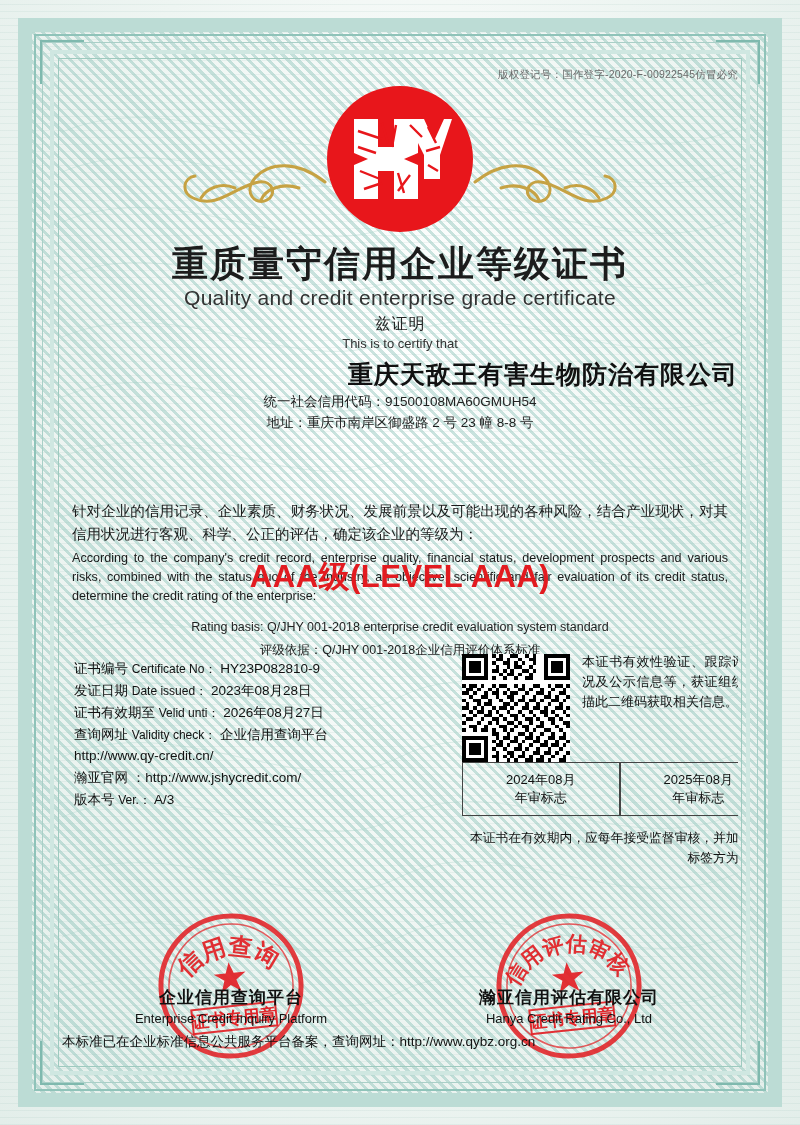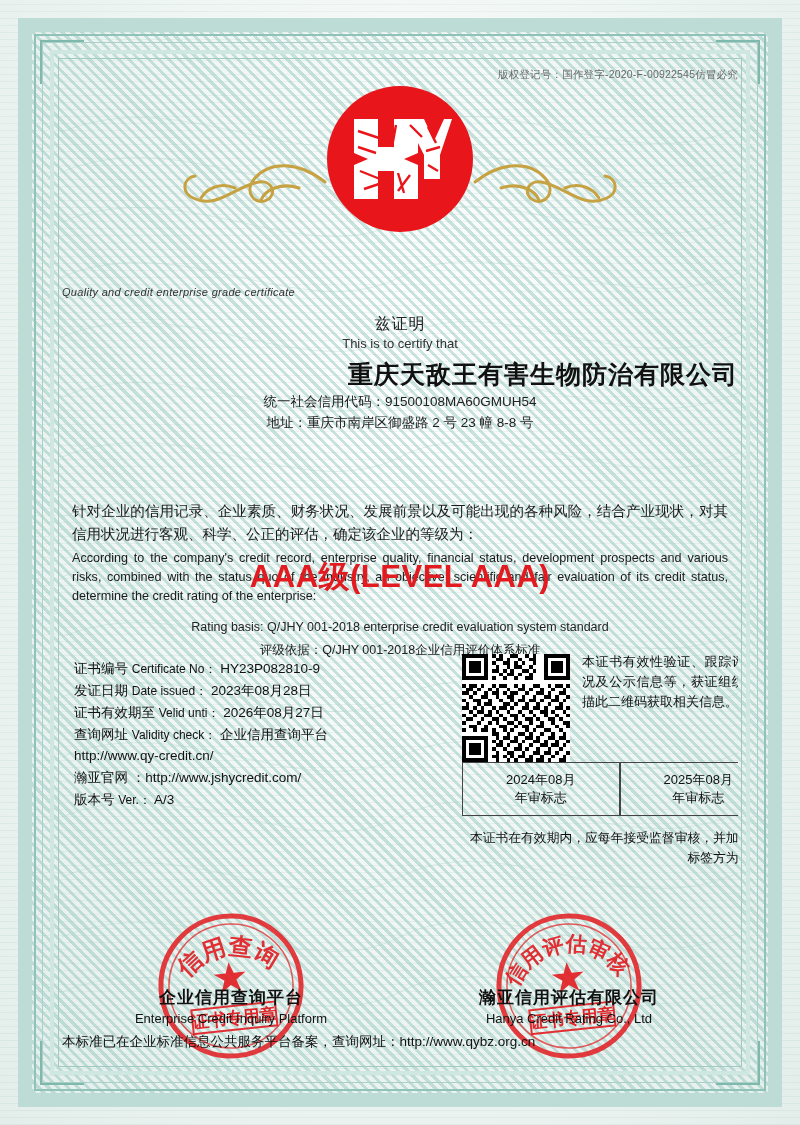--- a/index.html
+++ b/index.html
@@ -64,22 +64,22 @@
   .flourish{position:absolute;top:66px;}
   .fl-left{left:-150px;}
   .fl-right{right:-150px;transform:scaleX(-1);}
 
   
   .title-cn{
     position:absolute;top:178px;left:0;right:0;text-align:center;
     font-size:36px;font-weight:bold;color:#1c1c1c;letter-spacing:2px;
   }
   .title-en{
-    position:absolute;top:224px;left:0;right:0;
-    font-size:11px;color:#333;letter-spacing:.3px;font-style:italic;
+    position:absolute;top:224px;left:0;right:0;text-align:center;
+    font-size:21px;color:#333;letter-spacing:.3px;
   }
   .certify-cn{
     position:absolute;top:252px;left:0;right:0;text-align:center;
     font-size:16px;color:#222;letter-spacing:1px;
   }
   .certify-en{
     position:absolute;top:274px;left:0;right:0;text-align:center;
     font-size:13px;color:#333;
   }
   .company{
@@ -238,20 +238,21 @@
 
       <svg class="flourish fl-right" width="150" height="70" viewBox="0 0 150 70">
         <g fill="none" stroke="#c6a243" stroke-width="3" stroke-linecap="round">
           <path d="M148,30 C120,8 92,10 78,26 C66,40 78,54 90,48 C100,43 96,28 82,30 C60,33 40,58 16,46 C4,40 6,26 18,24"></path>
           <path d="M122,36 C104,30 88,38 84,48"></path>
           <path d="M58,36 C44,30 30,36 24,46"></path>
         </g>
       </svg>
     </div>
 
+    <div class="title-cn">重质量守信用企业等级证书</div>
     <div class="title-en">Quality and credit enterprise grade certificate</div>
 
     <div class="certify-cn">兹证明</div>
     <div class="certify-en">This is to certify that</div>
 
     <div class="company">重庆天敌王有害生物防治有限公司</div>
     <div class="code">
       <span>统一社会信用代码：</span><span>91500108MA60GMUH54</span>
     </div>
     <div class="addr">

